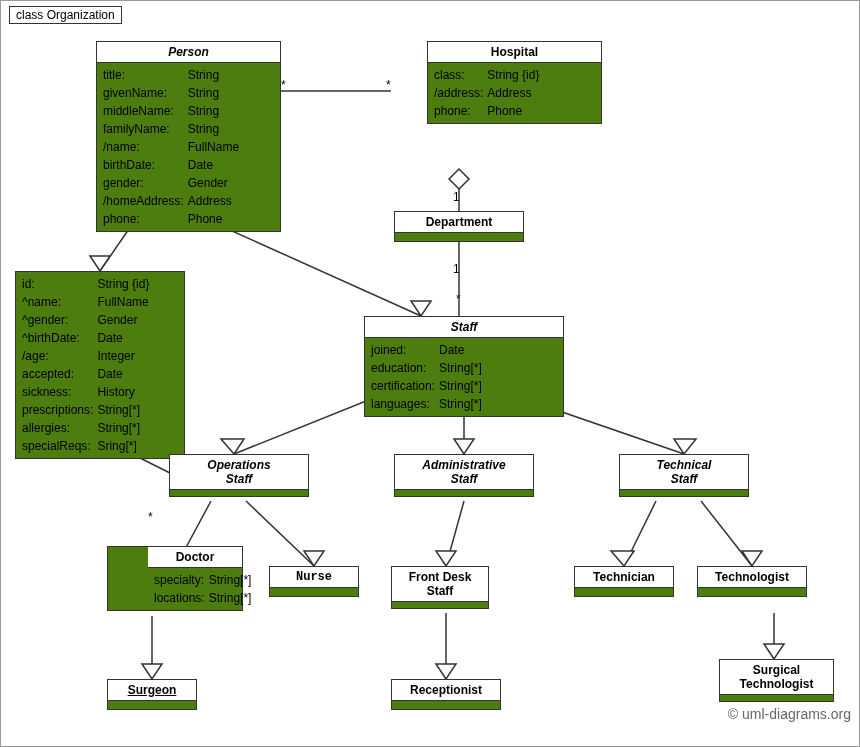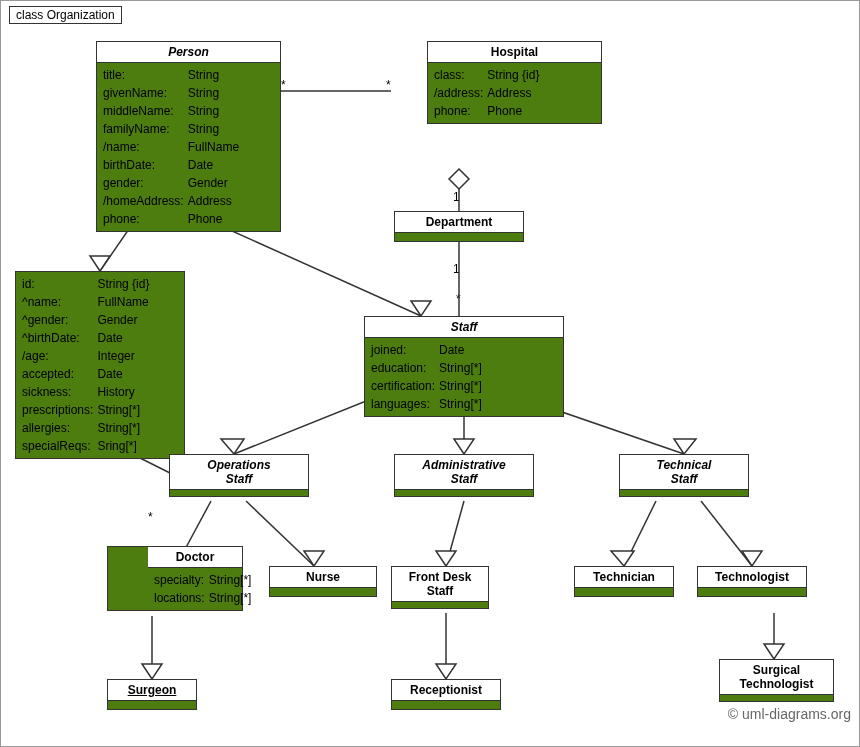--- a/index.html
+++ b/index.html
@@ -312,21 +312,21 @@
             </tr>
         <tr>
               <td>locations:</td>
               <td>String[*]</td>
             </tr>
       </tbody>
         </table>
     </div>
   </div>
 
-  <div class="uml-class" style="left:268px; top:565px; width:108px;">
+  <div class="uml-class" style="left:268px; top:565px; width:90px;font-family:Liberation Mono, monospace;">
     <div class="class-header">Nurse</div>
     <div class="class-body" style="min-height:8px;"></div>
   </div>
 
   <div class="uml-class" style="left:390px; top:565px; width:98px;">
     <div class="class-header">Front Desk<br>Staff</div>
     <div class="class-body" style="min-height:6px;"></div>
   </div>
 
   <div class="uml-class" style="left:573px; top:565px; width:100px;">

